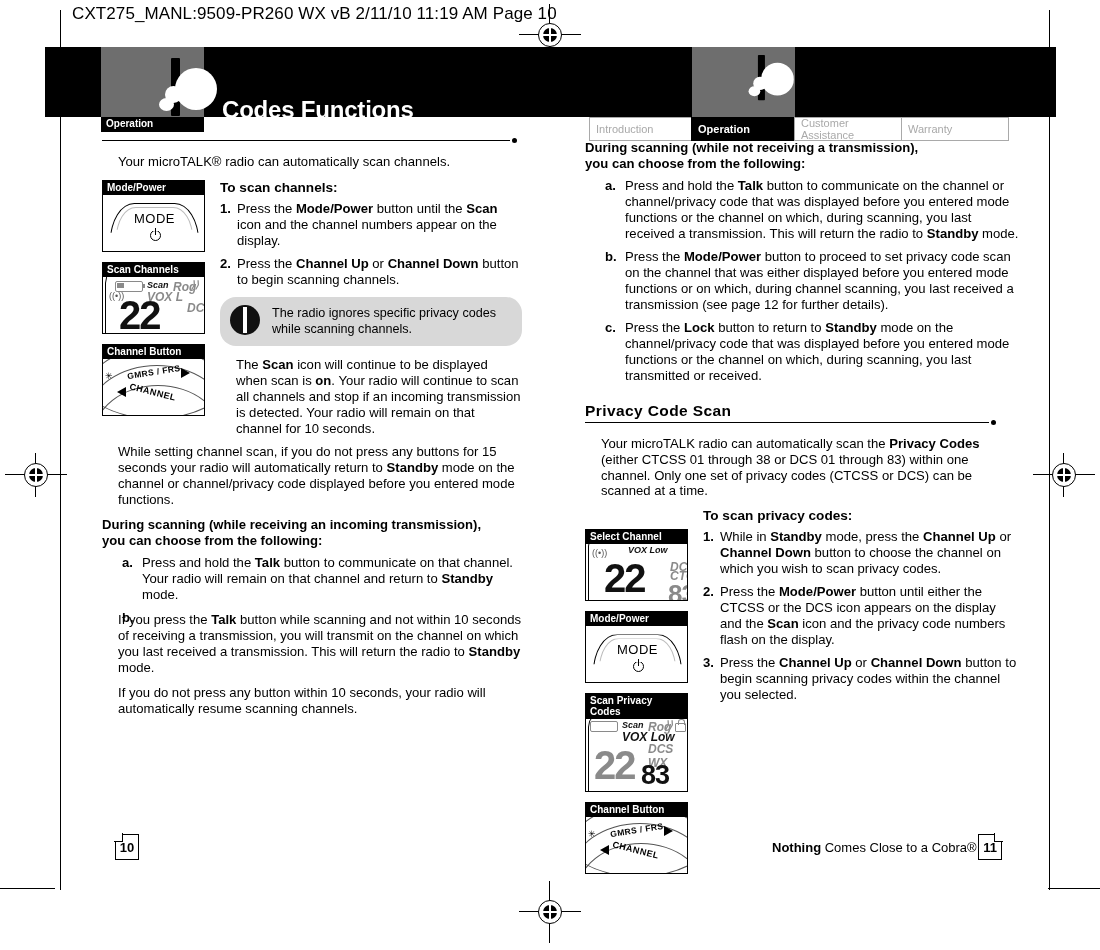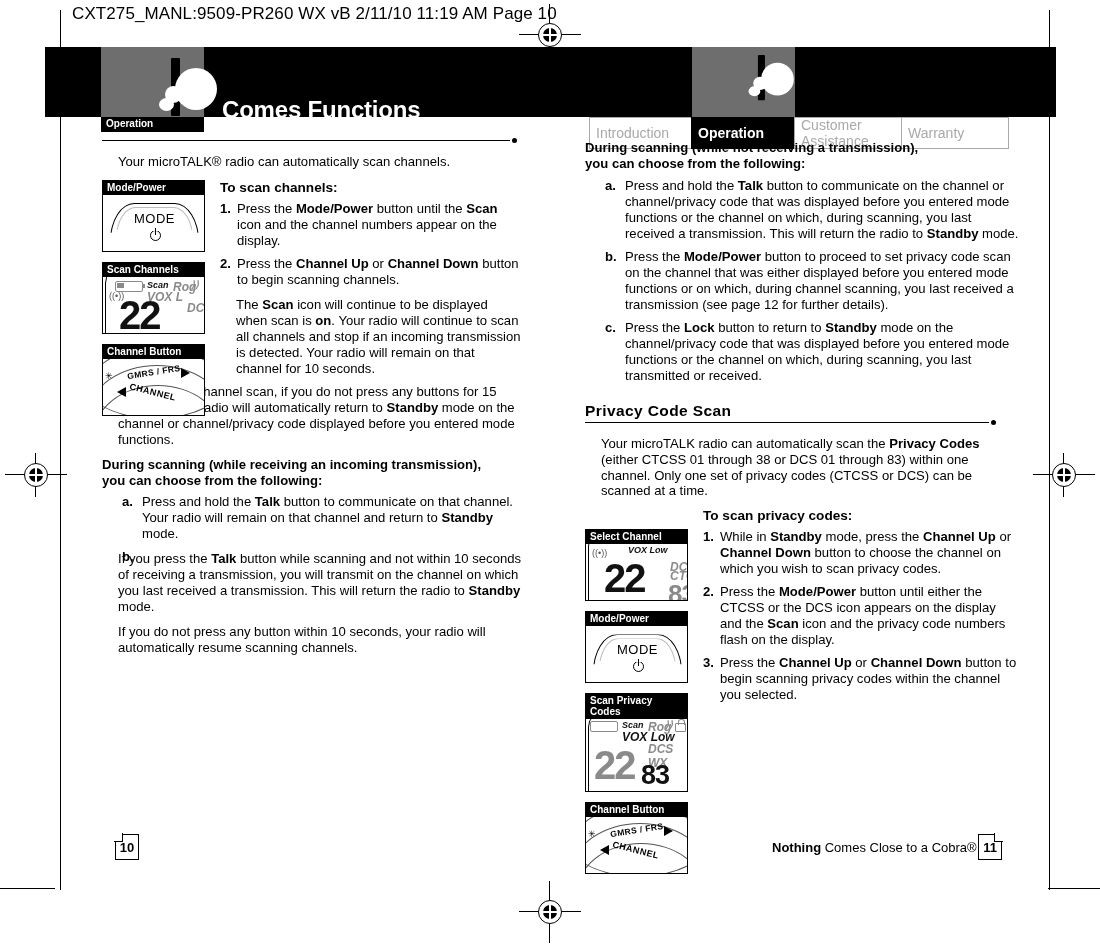--- a/index.html
+++ b/index.html
@@ -50,22 +50,22 @@
   .logo-r{left:747px;top:55px;transform:scale(.78);transform-origin:top left;}
 
   .page-title{position:absolute;left:222px;top:96px;color:#fff;font-size:24px;font-weight:bold;
               letter-spacing:-.2px;}
 
   
   .tab-left{position:absolute;left:101px;top:117px;width:103px;height:15px;background:#000;}
   .tab-left span{position:absolute;left:5px;top:1px;color:#fff;font-size:10px;font-weight:bold;}
 
   .tabstrip{position:absolute;left:589px;top:117px;height:16px;display:flex;}
-  .tabstrip .tab{height:32px;box-sizing:border-box;border:1px solid #a9a9a9;border-right:none;
-                 display:flex;align-items:center;padding:0 6px;font-size:14px;color:#a9a9a9;
+  .tabstrip .tab{height:24px;box-sizing:border-box;border:1px solid #a9a9a9;border-right:none;
+                 display:flex;align-items:center;padding:0 6px;font-size:11px;color:#a9a9a9;
                  background:#fff;}
   .tabstrip .tab:last-child{border-right:1px solid #a9a9a9;}
   .tabstrip .tab.active{background:#000;color:#fff;font-weight:bold;border-color:#000;}
   .t-w1{width:102px;} .t-w2{width:103px;} .t-w3{width:107px;} .t-w4{width:108px;}
 
   
   .col{position:absolute;top:140px;width:420px;}
   .col-l{left:102px;}
   .col-r{left:585px;width:435px;}
 
@@ -216,21 +216,21 @@
     <div class="eye"></div>
     <div class="chin"></div>
 </div>
 <div class="cobra-logo logo-r">
   <div class="stem"></div>
     <div class="head"></div>
     <div class="eye"></div>
     <div class="chin"></div>
 </div>
 
-<div class="page-title">Comes Functions</div>
+<div class="page-title">Codes Functions</div>
 
 <div class="tab-left">
   <span>Operation</span>
 </div>
 
 <div class="tabstrip">
   <div class="tab t-w1">Introduction</div>
   <div class="tab t-w2 active">Operation</div>
   <div class="tab t-w3">Customer Assistance</div>
   <div class="tab t-w4">Warranty</div>
@@ -305,20 +305,27 @@
         <div class="li">
           <span class="mk">1.</span>
           <span>Press the <b>Mode/Power</b> button until the <b>Scan</b> icon and the channel numbers appear on the display.</span>
         </div>
         <div class="li">
           <span class="mk">2.</span>
           <span>Press the <b>Channel Up</b> or <b>Channel Down</b> button to begin scanning channels.</span>
         </div>
       </div>
 
+      <div class="note">
+        <div class="icon">
+            <u></u>
+            <i></i>
+          </div>
+        <p>The radio ignores specific privacy codes while scanning channels.</p>
+      </div>
 
       <p>The <b>Scan</b> icon will continue to be displayed when scan is <b>on</b>. Your radio will continue to scan all channels and stop if an incoming transmission is detected. Your radio will remain on that channel for 10 seconds.</p>
     </div>
   </div>
 
   <p style="margin-top:-2px;">While setting channel scan, if you do not press any buttons for 15 seconds your radio will automatically return to <b>Standby</b> mode on the channel or channel/privacy code displayed before you entered mode functions.</p>
 
   <div class="sub-h">
     <span>During scanning (while receiving an incoming transmission),</span><br>
     <span>you can choose from the following:</span>

